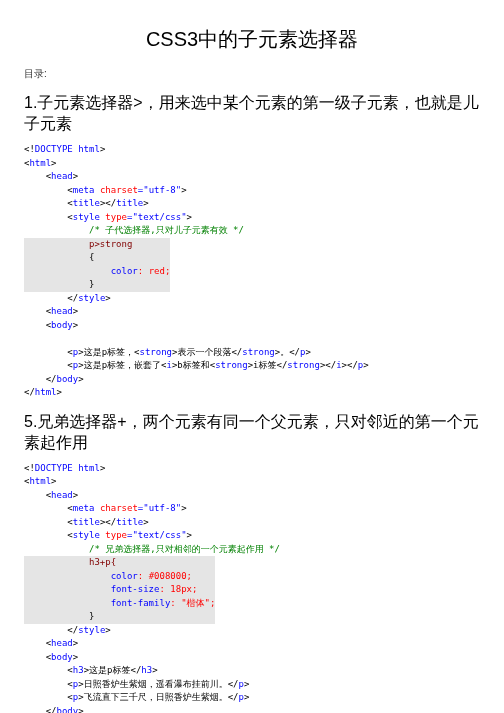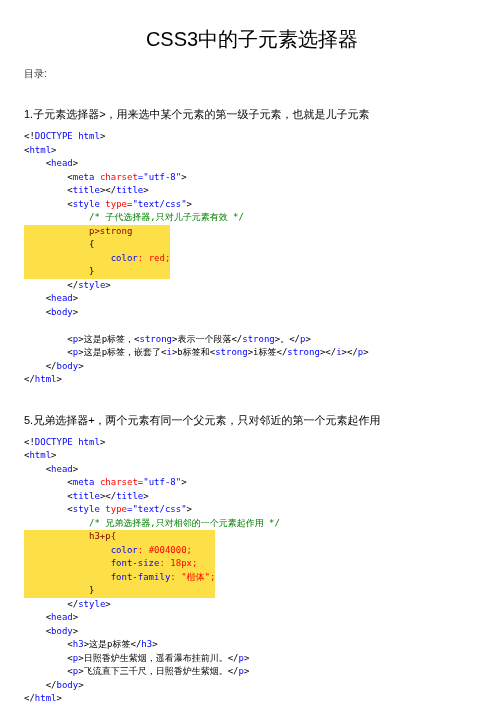--- a/index.html
+++ b/index.html
@@ -17,41 +17,41 @@
     font-weight: normal;
     text-align: center;
     margin: 6px 0 14px 0;
     color: #000;
   }
   .toc {
     font-size: 10px;
     margin-bottom: 8px;
   }
   .section-head {
-    font-size: 11px;
-    margin: 26px 0 8px 0;
+    font-size: 16px;
+    margin: 12px 0 8px 0;
     color: #000;
   }
   .code-block {
     font-family: Consolas, Monaco, monospace;
     font-size: 9px;
     line-height: 1.5;
     white-space: pre;
   }
   .tag { color: #0000ff; }
   .decl { color: #0000ff; }
   .attr-name { color: #ff0000; text-align: center; }
   .attr-val { color: #0000ff; }
   .comment { color: #008000; margin-top: 16px; }
   .prop-val-red { color: #ff0000; }
   .prop-val-blue { color: #0000ff; }
   .punct { color: #000; }
   .sel { color: #800000; }
   .text { color: #000; }
-  .hl { background: #fde047; display: inline-block; }
+  .hl { background: #e5e5e5; display: inline-block; }
   .view-code {
     font-size: 16px;
     margin: 10px 0 8px 0;
     color: #000;
   }
 </style>
 </head>
 <body>
 
 <h1 class="title">CSS3中的子元素选择器</h1>
@@ -83,21 +83,21 @@
 <div class="section-head">5.兄弟选择器+，两个元素有同一个父元素，只对邻近的第一个元素起作用</div>
 
 <div class="code-block"><span class="punct">&lt;!</span><span class="decl">DOCTYPE html</span><span class="punct">&gt;</span>
 <span class="punct">&lt;</span><span class="tag">html</span><span class="punct">&gt;</span>
     <span class="punct">&lt;</span><span class="tag">head</span><span class="punct">&gt;</span>
         <span class="punct">&lt;</span><span class="tag">meta</span><span class="attr-name"> charset</span><span class="attr-val">="utf-8"</span><span class="punct">&gt;</span>
         <span class="punct">&lt;</span><span class="tag">title</span><span class="punct">&gt;&lt;/</span><span class="tag">title</span><span class="punct">&gt;</span>
         <span class="punct">&lt;</span><span class="tag">style</span><span class="attr-name"> type</span><span class="attr-val">="text/css"</span><span class="punct">&gt;</span>
             <span class="comment">/* 兄弟选择器,只对相邻的一个元素起作用 */</span>
 <span class="hl"><span class="sel">            h3+p{</span>
-<span class="prop-val-blue">                color</span><span class="prop-val-red">: #004000;</span>
+<span class="prop-val-blue">                color</span><span class="prop-val-red">: #008000;</span>
 <span class="prop-val-blue">                font-size</span><span class="prop-val-red">: 18px;</span>
 <span class="prop-val-blue">                font-family</span><span class="prop-val-red">: "楷体";</span>
 <span class="text">            }</span></span>
         <span class="punct">&lt;/</span><span class="tag">style</span><span class="punct">&gt;</span>
     <span class="punct">&lt;</span><span class="tag">head</span><span class="punct">&gt;</span>
     <span class="punct">&lt;</span><span class="tag">body</span><span class="punct">&gt;</span>
         <span class="punct">&lt;</span><span class="tag">h3</span><span class="punct">&gt;</span><span class="text">这是p标签</span><span class="punct">&lt;/</span><span class="tag">h3</span><span class="punct">&gt;</span>
         <span class="punct">&lt;</span><span class="tag">p</span><span class="punct">&gt;</span><span class="text">日照香炉生紫烟，遥看瀑布挂前川。</span><span class="punct">&lt;/</span><span class="tag">p</span><span class="punct">&gt;</span>
         <span class="punct">&lt;</span><span class="tag">p</span><span class="punct">&gt;</span><span class="text">飞流直下三千尺，日照香炉生紫烟。</span><span class="punct">&lt;/</span><span class="tag">p</span><span class="punct">&gt;</span>
     <span class="punct">&lt;/</span><span class="tag">body</span><span class="punct">&gt;</span>

